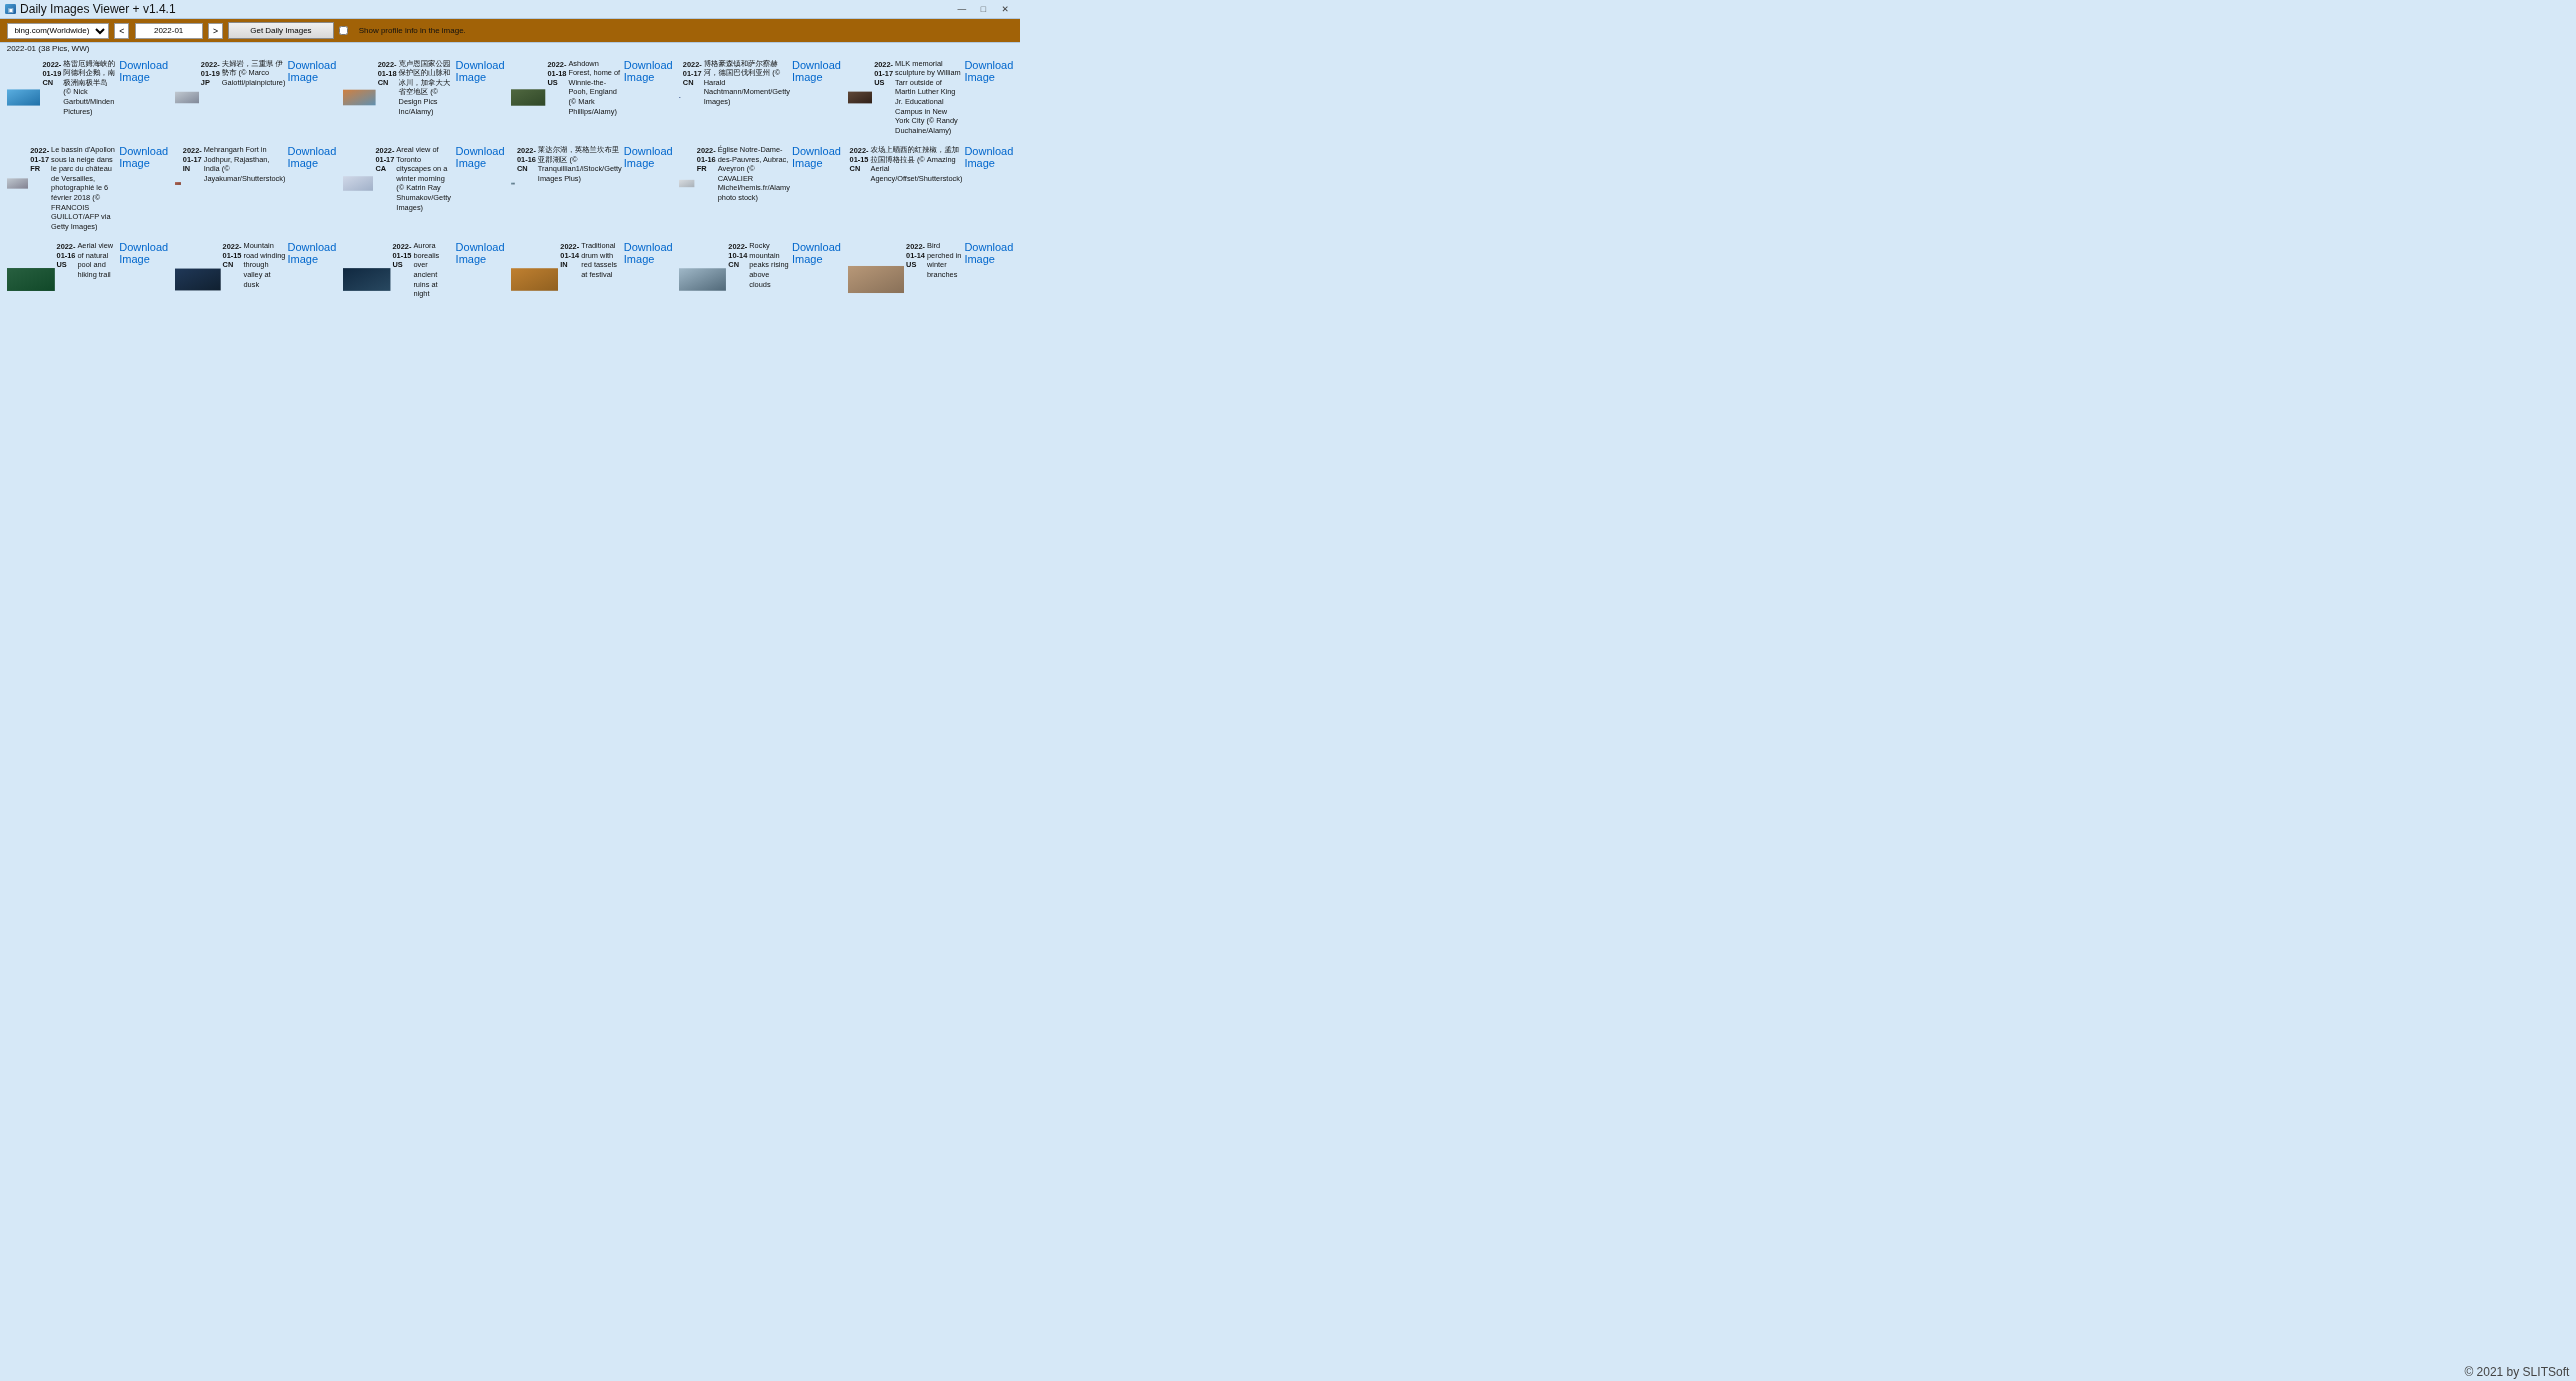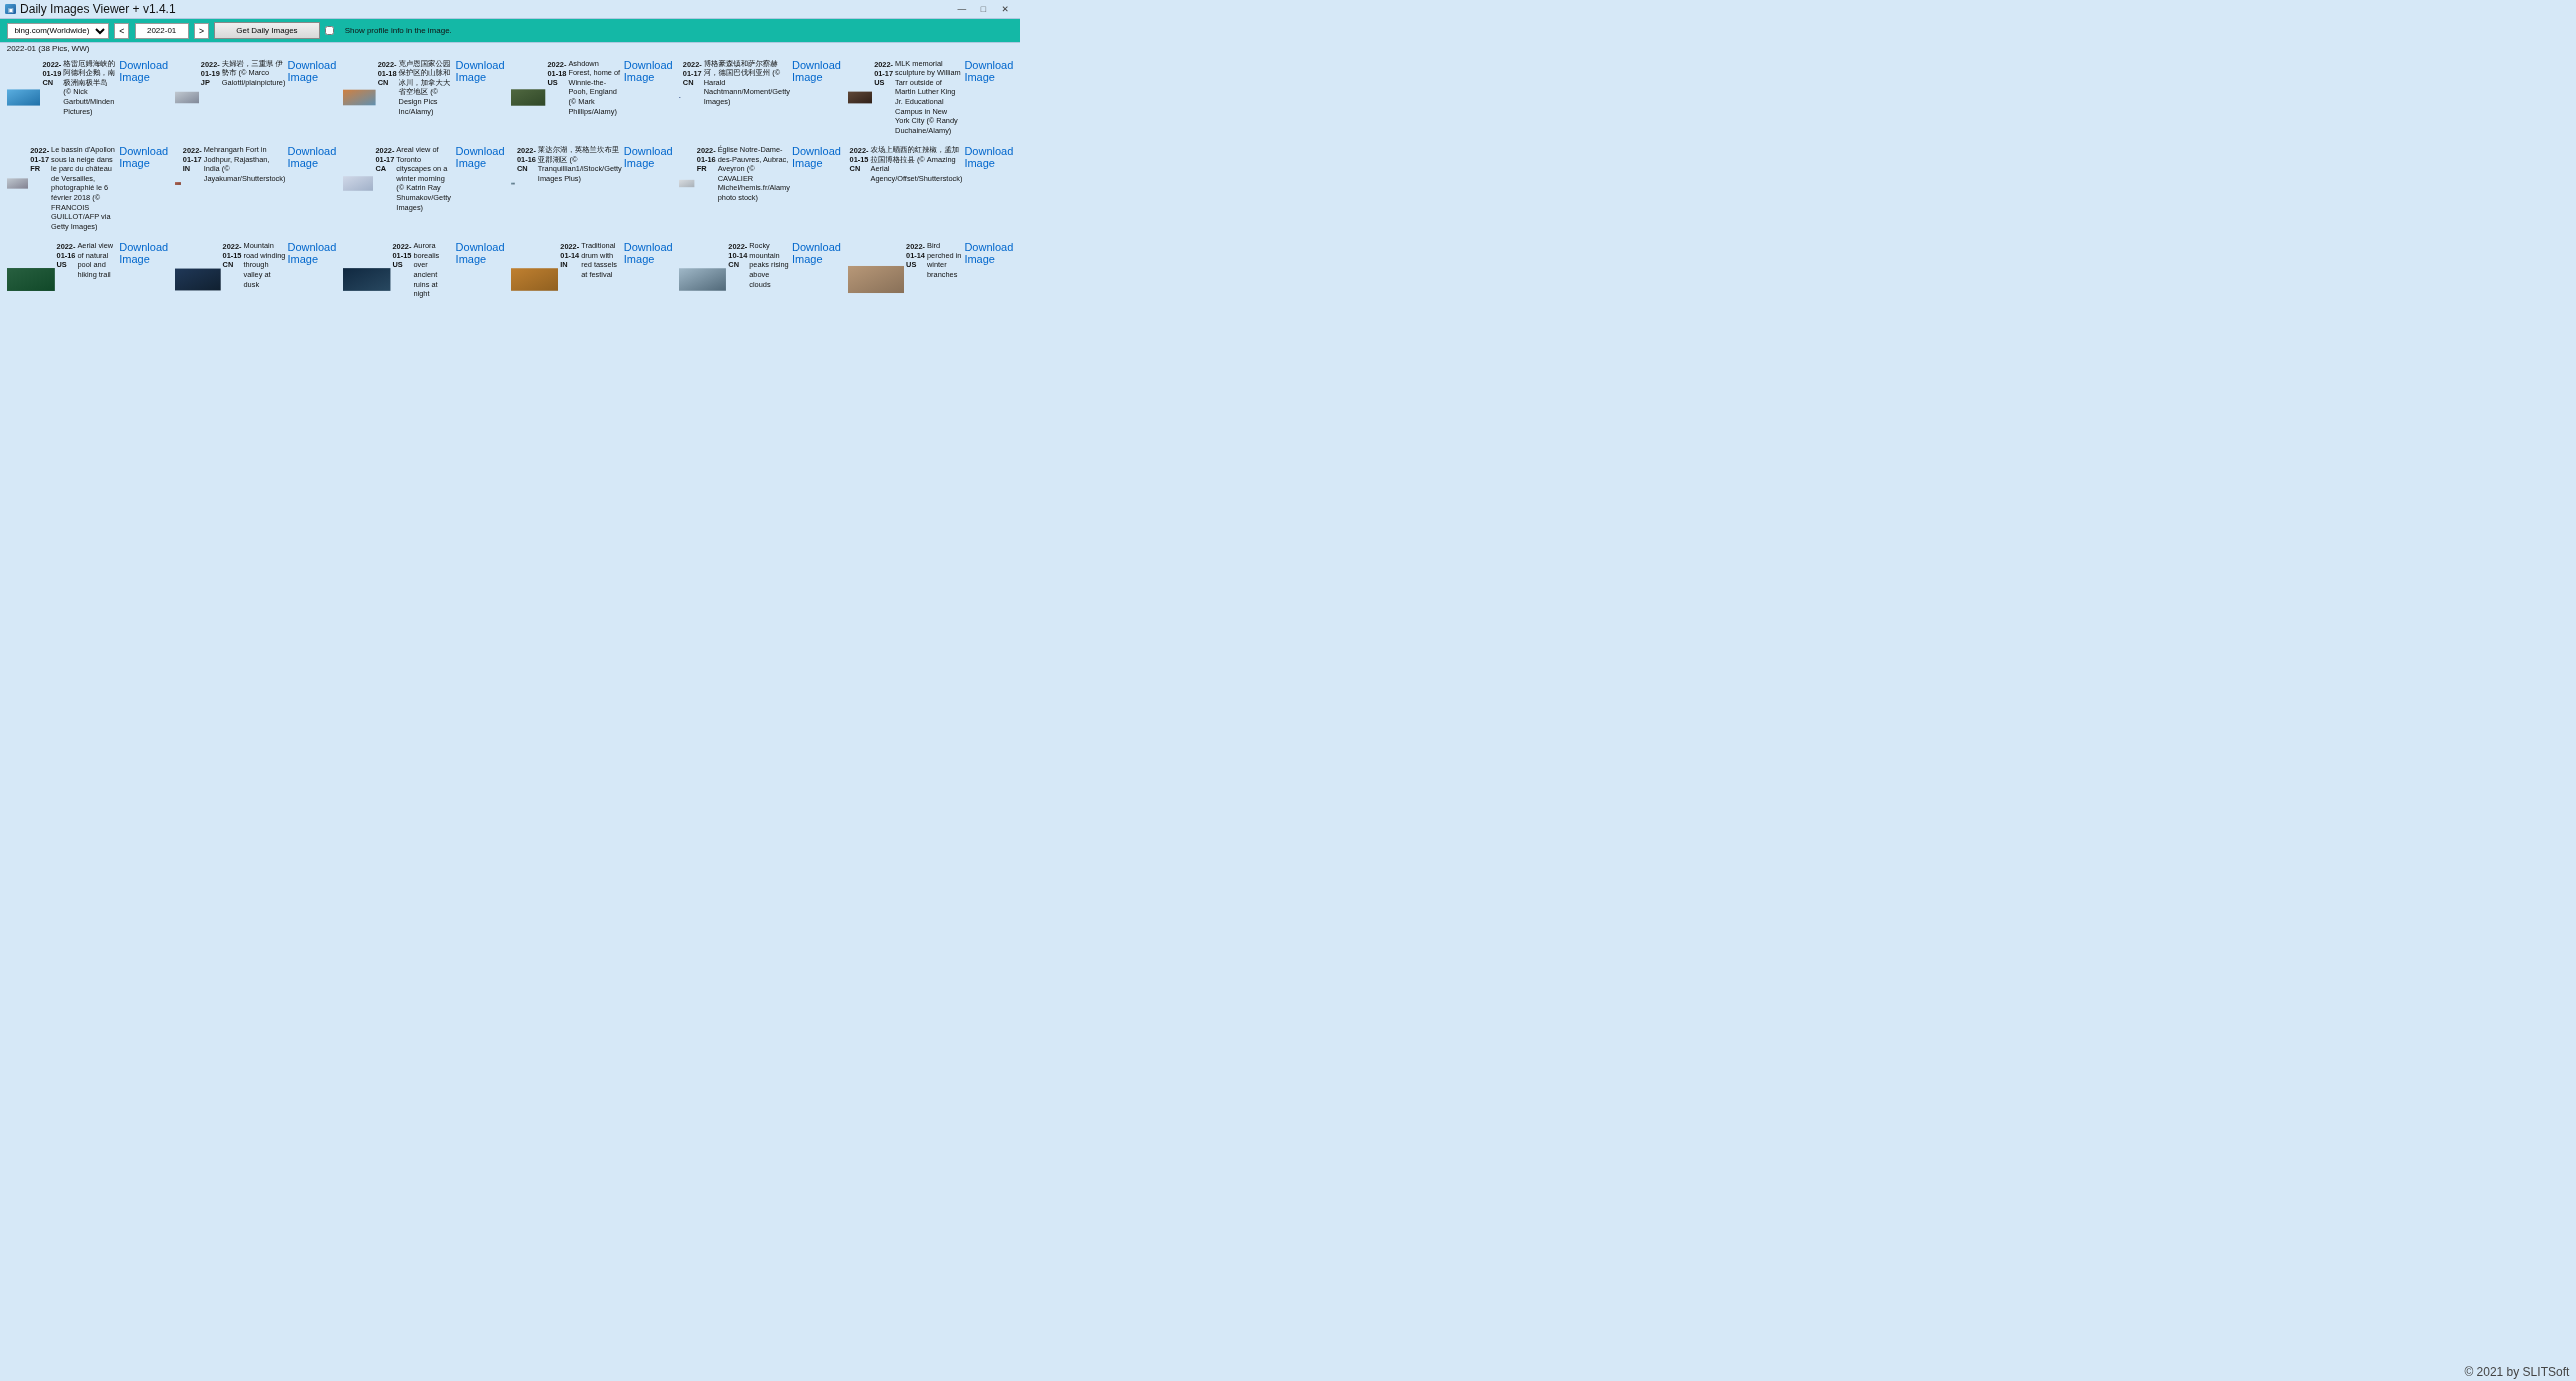--- a/index.html
+++ b/index.html
@@ -59,21 +59,21 @@
       align-items: center;
       justify-content: center;
     }
 
     
     .toolbar {
       display: flex;
       align-items: center;
       gap: 5.4px;
       padding: 3.4px 6.7px;
-      background: #14b8a6;
+      background: #a16207;
       border-bottom: 0.7px solid #b0c8e0;
       height: 24px;
     }
     .toolbar select {
       height: 16px;
       border: 0.7px solid #999;
       background: white;
       padding: 0 2.7px;
       font-size: 8px;
       min-width: 101px;
@@ -87,21 +87,21 @@
       font-size: 8.7px;
       display: flex;
       align-items: center;
       justify-content: center;
     }
     .toolbar input[type="text"] {
       height: 16px;
       border: 0.7px solid #999;
       padding: 0 2.7px;
       font-size: 8px;
-      width: 54px;
+      width: 68px;
       text-align: center;
     }
     .toolbar .get-btn {
       height: 17.4px;
       border: 0.7px solid #888;
       background: linear-gradient(to bottom, #f0f0f0, #d8d8d8);
       padding: 0 21px;
       cursor: pointer;
       font-size: 8px;
     }

